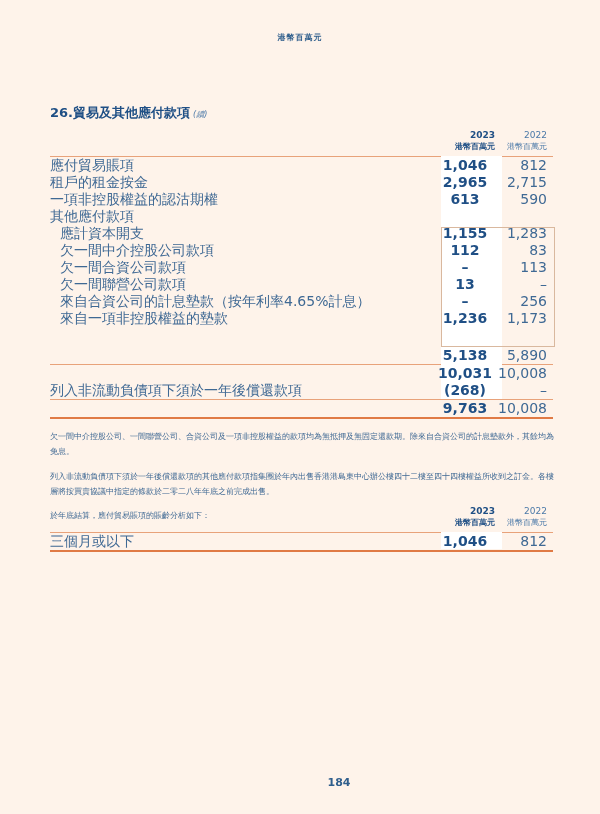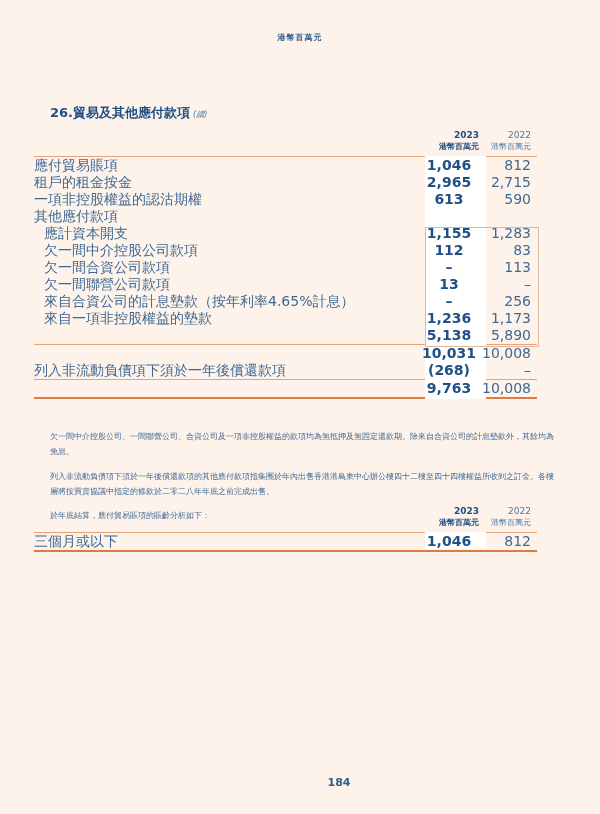--- a/index.html
+++ b/index.html
@@ -15,21 +15,21 @@
     position: absolute; top: 32px; left: 0; width: 600px;
     text-align: center; font-size: 8px; font-weight: bold; color: #2f5e8c;
     letter-spacing: 1px;
   }
   .section-title {
     position: absolute; top: 104px; left: 50px;
     font-size: 13px; font-weight: bold; color: #1f4f85;
   }
   .section-title .cont { font-size: 8px; font-style: italic; font-weight: normal; color: #4b79a8; margin-left: 3px; }
 
-  .fin-table { position: absolute; left: 34px; width: 503px; }
+  .fin-table { position: absolute; left: 50px; width: 503px; }
   .fin-table .hl-col {
     position: absolute; left: 391px; width: 61px; background: #ffffff;
   }
   .row {
     position: relative; height: 17px; line-height: 17px; font-size: 14px; color: #3f6994;
   }
   .row .label { position: absolute; left: 0; }
   .row.indent .label { left: 10px; }
   .row .v23 { position: absolute; right: 58px; width: 60px; text-align: center; font-weight: bold; color: #1f4f85; }
   .row .v22 { position: absolute; right: 6px; width: 50px; text-align: right; color: #3f6994; }
@@ -121,21 +121,21 @@
       <span class="label">來自合資公司的計息墊款（按年利率4.65%計息）</span>
       <span class="v23">–</span>
       <span class="v22">256</span>
     </div>
   <div class="row indent">
       <span class="label">來自一項非控股權益的墊款</span>
       <span class="v23">1,236</span>
       <span class="v22">1,173</span>
     </div>
 
-  <div class="row" style="margin-top:0;">
+  <div class="row" style="margin-top:20px;">
       <span class="v23">5,138</span>
       <span class="v22">5,890</span>
     </div>
   <div class="rule-thin"></div>
   <div class="row">
       <span class="v23">10,031</span>
       <span class="v22">10,008</span>
     </div>
   <div class="row">
       <span class="label">列入非流動負債項下須於一年後償還款項</span>

